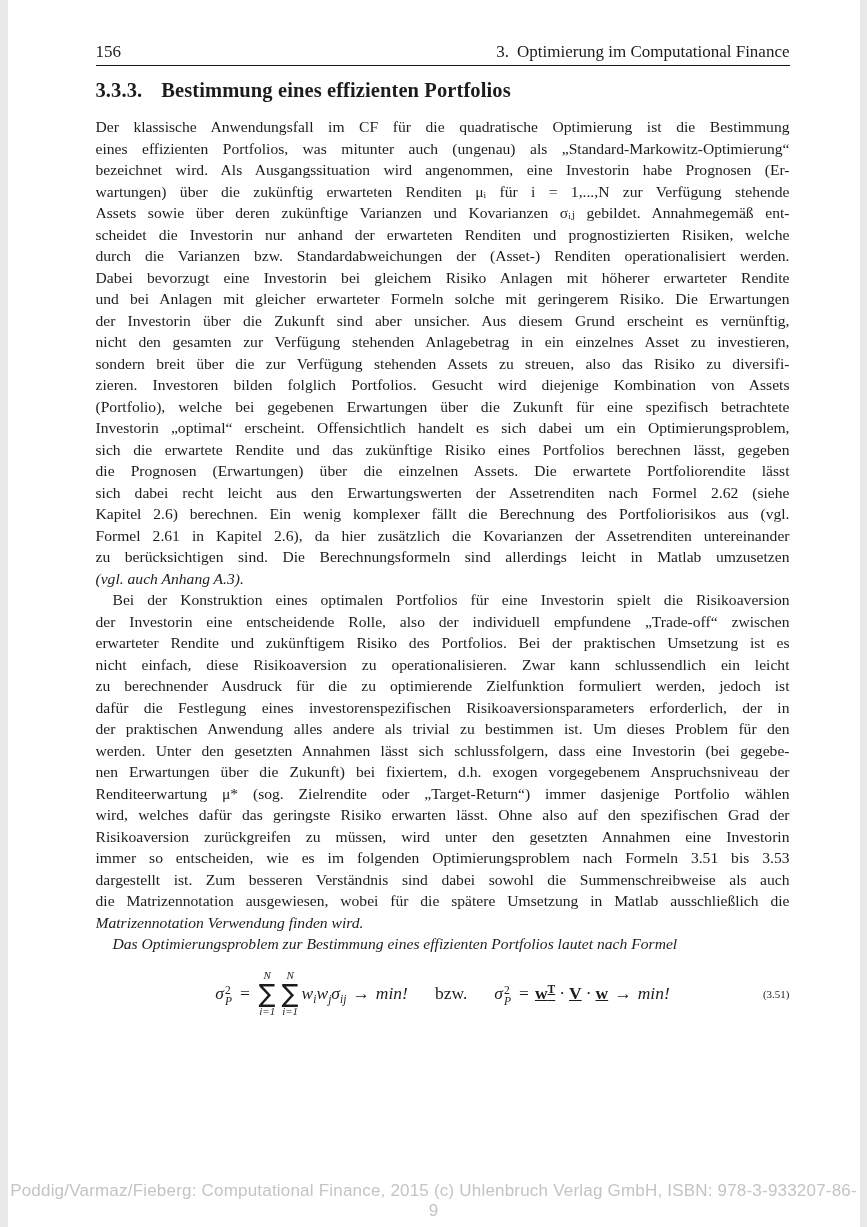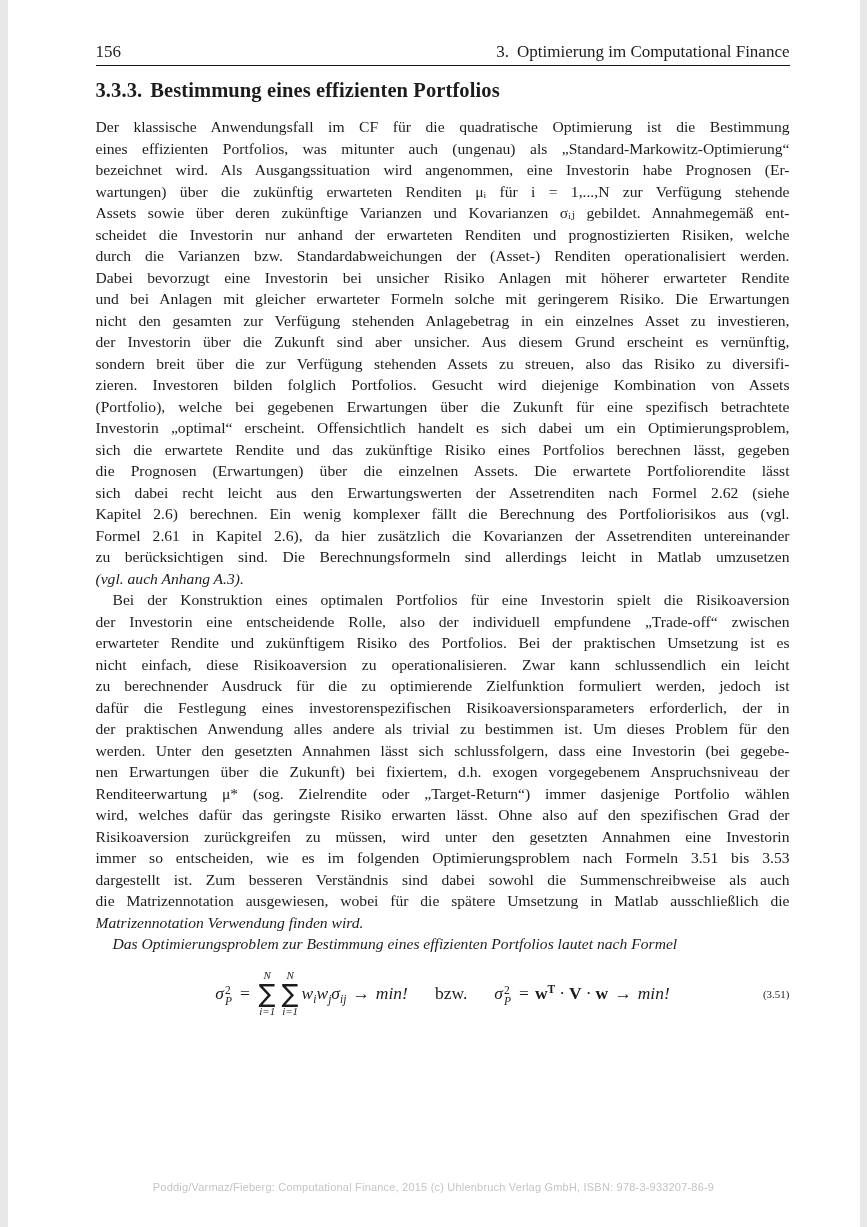--- a/index.html
+++ b/index.html
@@ -11,57 +11,57 @@
   .col { position:absolute; left:88px; top:0; width:694px; }
 
   .running-head {
     display:flex; justify-content:space-between; align-items:baseline;
     padding-top:42px; font-size:17px;
   }
   .rh-right { display:flex; gap:8px; }
   .head-rule { border:0; border-top:1.6px solid #151515; margin:3px 0 0 0; }
 
   .section-heading {
-    display:flex; gap:8px; margin:13px 0 0 0;
+    display:flex; gap:19px; margin:13px 0 0 0;
     font-size:20.5px; font-weight:bold; letter-spacing:0.1px;
   }
 
   .bodytext { margin-top:14px; }
   .para { margin:0; }
   .line {
     font-size:15.6px; line-height:21.5px; height:21.5px;
     text-align:justify; text-align-last:justify;
     white-space:nowrap; overflow:hidden;
   }
   .para .line:last-child { text-align-last:left;font-style:italic; }
   .para.indent .line:first-child { text-indent:17px; }
 
   
   .eqrow { position:relative; margin-top:6px; height:66px; display:flex; align-items:center; justify-content:center; }
   .eqgroup { display:flex; align-items:center; gap:27px; font-size:17.5px; }
   .mterm { display:inline-flex; align-items:center; }
   .m-it { font-style:italic; }
-  .m-bold { font-weight:bold; font-style:normal; }
+  .m-bold { font-weight:bold; font-style:normal;text-decoration:underline; }
   .ss { display:inline-flex; flex-direction:column; align-items:flex-start;
         font-size:11.5px; line-height:10.5px; margin:0 2px 0 1px; transform:translateY(1.5px); }
   .ss .up { font-style:normal; }
   .ss .dn { font-style:italic; }
   .rel { margin:0 6px; }
   .sum { display:inline-flex; flex-direction:column; align-items:center; margin:0 3px; }
   .sum .lim { font-size:11px; line-height:11px; font-style:italic; }
   .sum .sym { font-size:25px; line-height:25px; font-family:"DejaVu Sans",sans-serif; }
   sub.s { font-size:11.5px; font-style:italic; vertical-align:-4px; line-height:0; }
   sup.t { font-size:11.5px; vertical-align:6px; line-height:0; }
   .dot { margin:0 4px; }
   .eqnum { position:absolute; right:0; top:50%; transform:translateY(-50%); font-size:11px; }
 
   .footer {
     position:absolute; left:0; right:0; top:1181px; text-align:center;
     font-family:"Liberation Sans","DejaVu Sans",sans-serif;
-    font-size:11px; color:#c4c4c8; letter-spacing:0.2px;
+    font-size:17px; color:#c4c4c8; letter-spacing:0.2px;
   }
 </style>
 </head>
 <body>
 
 <div class="page">
   <div class="col">
 
     <div class="running-head">
       <span>156</span>
@@ -79,24 +79,24 @@
 
     <div class="bodytext" id="bodytext">
         <div class="para">
           <div class="line">Der klassische Anwendungsfall im CF für die quadratische Optimierung ist die Bestimmung</div>
           <div class="line">eines effizienten Portfolios, was mitunter auch (ungenau) als „Standard-Markowitz-Optimierung“</div>
           <div class="line">bezeichnet wird. Als Ausgangssituation wird angenommen, eine Investorin habe Prognosen (Er-</div>
           <div class="line">wartungen) über die zukünftig erwarteten Renditen μᵢ für i = 1,...,N zur Verfügung stehende</div>
           <div class="line">Assets sowie über deren zukünftige Varianzen und Kovarianzen σᵢⱼ gebildet. Annahmegemäß ent-</div>
           <div class="line">scheidet die Investorin nur anhand der erwarteten Renditen und prognostizierten Risiken, welche</div>
           <div class="line">durch die Varianzen bzw. Standardabweichungen der (Asset-) Renditen operationalisiert werden.</div>
-          <div class="line">Dabei bevorzugt eine Investorin bei unsicher Risiko Anlagen mit höherer erwarteter Rendite</div>
+          <div class="line">Dabei bevorzugt eine Investorin bei gleichem Risiko Anlagen mit höherer erwarteter Rendite</div>
           <div class="line">und bei Anlagen mit gleicher erwarteter Formeln solche mit geringerem Risiko. Die Erwartungen</div>
+          <div class="line">der Investorin über die Zukunft sind aber unsicher. Aus diesem Grund erscheint es vernünftig,</div>
           <div class="line">nicht den gesamten zur Verfügung stehenden Anlagebetrag in ein einzelnes Asset zu investieren,</div>
-          <div class="line">der Investorin über die Zukunft sind aber unsicher. Aus diesem Grund erscheint es vernünftig,</div>
           <div class="line">sondern breit über die zur Verfügung stehenden Assets zu streuen, also das Risiko zu diversifi-</div>
           <div class="line">zieren. Investoren bilden folglich Portfolios. Gesucht wird diejenige Kombination von Assets</div>
           <div class="line">(Portfolio), welche bei gegebenen Erwartungen über die Zukunft für eine spezifisch betrachtete</div>
           <div class="line">Investorin „optimal“ erscheint. Offensichtlich handelt es sich dabei um ein Optimierungsproblem,</div>
           <div class="line">sich die erwartete Rendite und das zukünftige Risiko eines Portfolios berechnen lässt, gegeben</div>
           <div class="line">die Prognosen (Erwartungen) über die einzelnen Assets. Die erwartete Portfoliorendite lässt</div>
           <div class="line">sich dabei recht leicht aus den Erwartungswerten der Assetrenditen nach Formel 2.62 (siehe</div>
           <div class="line">Kapitel 2.6) berechnen. Ein wenig komplexer fällt die Berechnung des Portfoliorisikos aus (vgl.</div>
           <div class="line">Formel 2.61 in Kapitel 2.6), da hier zusätzlich die Kovarianzen der Assetrenditen untereinander</div>
           <div class="line">zu berücksichtigen sind. Die Berechnungsformeln sind allerdings leicht in Matlab umzusetzen</div>

